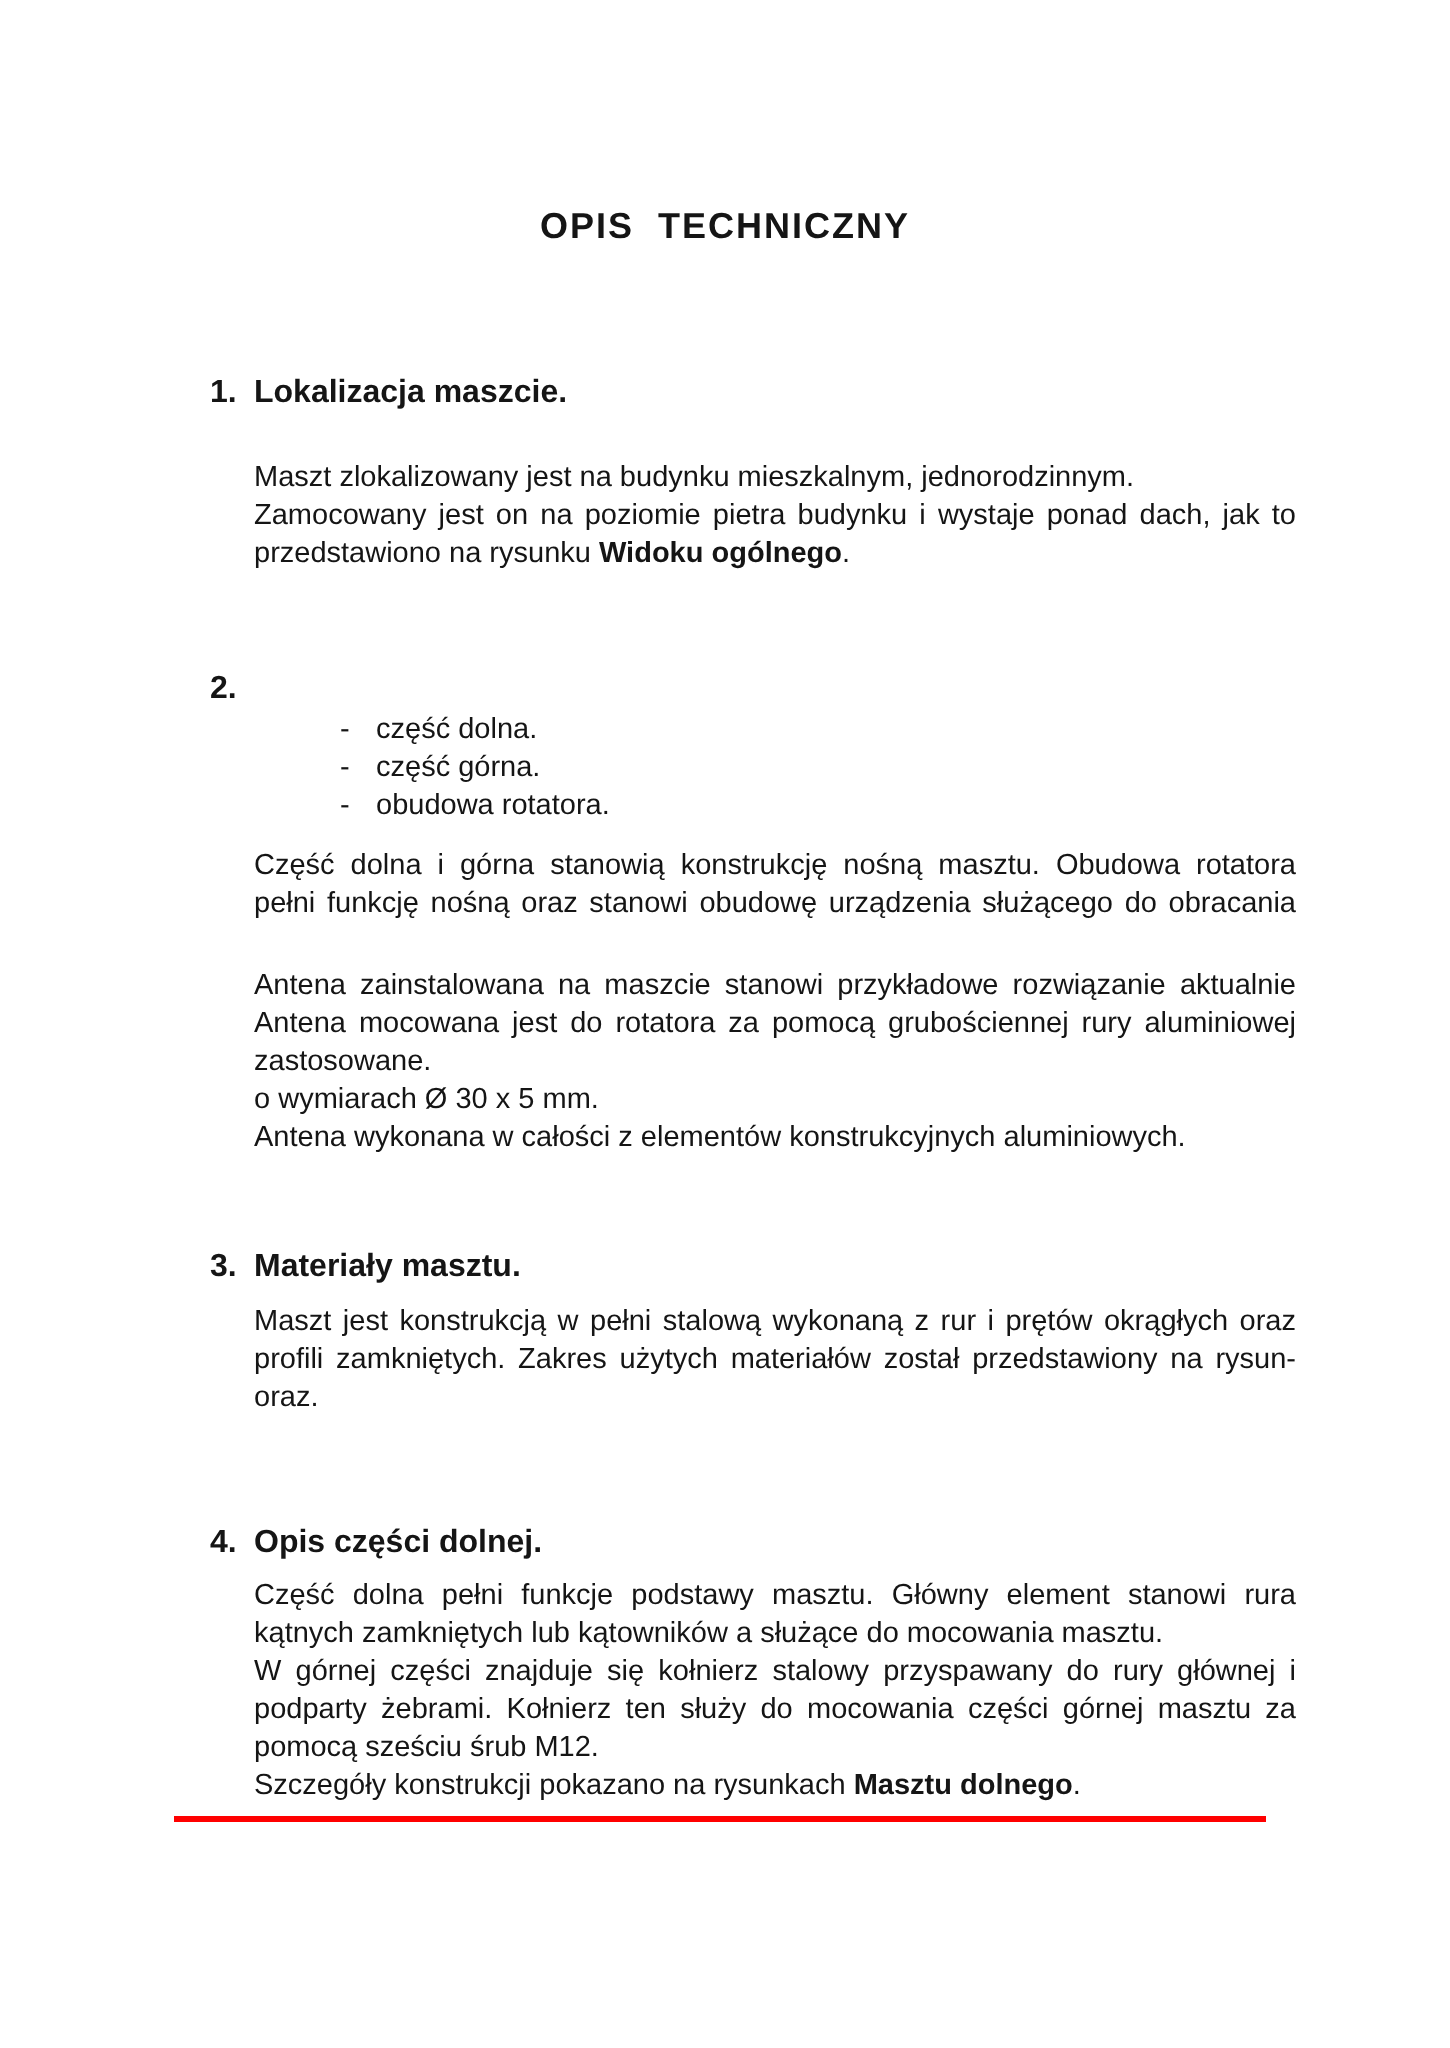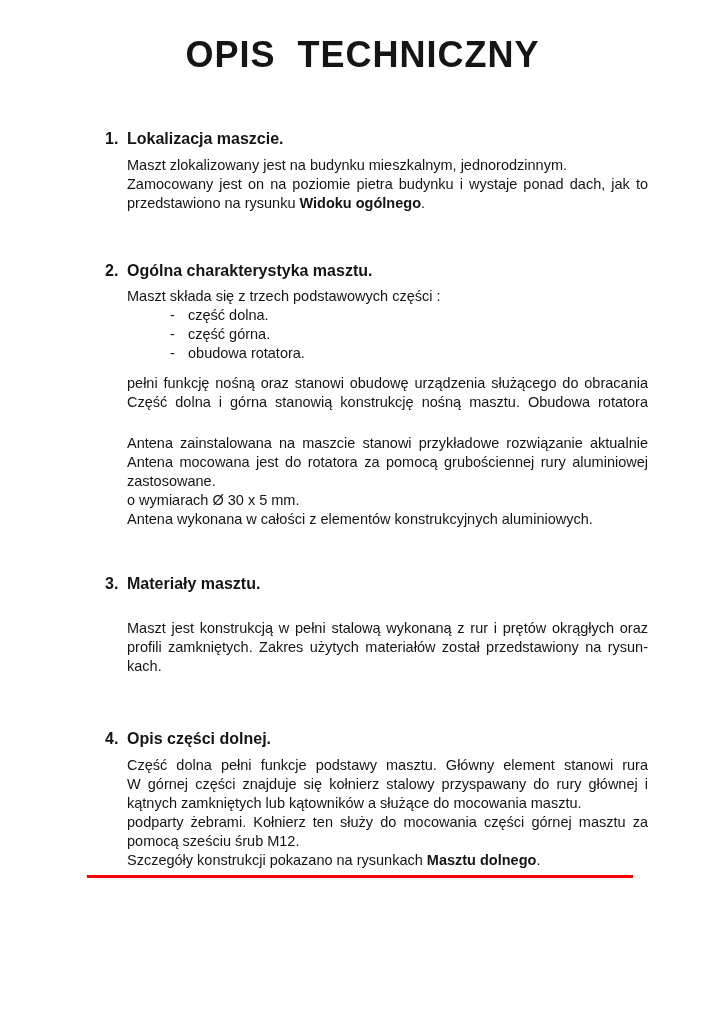--- a/index.html
+++ b/index.html
@@ -6,23 +6,23 @@
   .page {
     position: relative;
     width: 725px;
     height: 1024px;
     background: #ffffff;
     overflow: hidden;
     font-family: "Liberation Sans", sans-serif;
     color: #151515;
   }
   .doc-title {
-    margin: 39px 0 0 0;
+    margin: 97px 0 0 0;
     text-align: center;
-    font-size: 36px;
+    font-size: 18px;
     line-height: 32px;
     font-weight: bold;
     letter-spacing: 1px;
     white-space: pre;
   }
   .heading {
     display: flex;
     margin-left: 105px;
     font-weight: bold;
     font-size: 16px;
@@ -39,27 +39,27 @@
   .ln.j { text-align: justify; text-align-last: justify; text-justify: inter-word; }
   .bi { font-weight: bold; }
   .bullet {
     display: flex;
     margin-left: 127px;
     font-size: 14.5px;
     line-height: 19px;
   }
   .bullet .bm { margin-left: 43px; width: 18px; flex: 0 0 18px; }
   .h-s1 { margin-top: 57px; }
-  .p-s1 { margin-top: 6px; }
+  .p-s1 { margin-top: 22px; }
   .h-s2 { margin-top: 47px; }
   .intro { margin-top: 5px; }
   .para-a { margin-top: 11px; }
   .para-b { margin-top: 22px; }
   .h-s3 { margin-top: 44px; }
-  .p-s3 { margin-top: 24px; }
+  .p-s3 { margin-top: 7px; }
   .h-s4 { margin-top: 52px; }
   .p-s4 { margin-top: 6px; }
   .rule {
     margin: 5px 0 0 87px;
     width: 546px;
     height: 3px;
     background: #ff0000;
   }
 </style>
 </head>
@@ -74,67 +74,63 @@
     <span class="ht">Lokalizacja maszcie.</span>
   </div>
   <div class="para p-s1">
     <div class="ln">Maszt zlokalizowany jest na budynku mieszkalnym, jednorodzinnym.</div>
     <div class="ln j">Zamocowany jest on na poziomie pietra budynku i wystaje ponad dach, jak to</div>
     <div class="ln"><span>przedstawiono na rysunku </span><span class="bi">Widoku ogólnego</span><span>.</span></div>
   </div>
 
   <div class="heading h-s2">
     <span class="num">2.</span>
-    <span class="ht">Ogólna charakterystyka masztu.</span>
-  </div>
-  <div class="para intro">
-    <div class="ln">Maszt składa się z trzech podstawowych części :</div>
   </div>
   <div class="bullet">
     <span class="bm">-</span>
     <span class="bt">część dolna.</span>
   </div>
   <div class="bullet">
     <span class="bm">-</span>
     <span class="bt">część górna.</span>
   </div>
   <div class="bullet">
     <span class="bm">-</span>
     <span class="bt">obudowa rotatora.</span>
   </div>
   <div class="para para-a">
+    <div class="ln j">Część dolna i górna stanowią konstrukcję nośną masztu. Obudowa rotatora</div>
     <div class="ln j">pełni funkcję nośną oraz stanowi obudowę urządzenia służącego do obracania</div>
-    <div class="ln j">Część dolna i górna stanowią konstrukcję nośną masztu. Obudowa rotatora</div>
   </div>
   <div class="para para-b">
     <div class="ln j">Antena zainstalowana na maszcie stanowi przykładowe rozwiązanie aktualnie</div>
     <div class="ln j">Antena mocowana jest do rotatora za pomocą grubościennej rury aluminiowej</div>
     <div class="ln">zastosowane.</div>
     <div class="ln">o wymiarach Ø 30 x 5 mm.</div>
     <div class="ln">Antena wykonana w całości z elementów konstrukcyjnych aluminiowych.</div>
   </div>
 
   <div class="heading h-s3">
     <span class="num">3.</span>
     <span class="ht">Materiały masztu.</span>
   </div>
   <div class="para p-s3">
     <div class="ln j">Maszt jest konstrukcją w pełni stalową wykonaną z rur i prętów okrągłych oraz</div>
     <div class="ln j">profili zamkniętych. Zakres użytych materiałów został przedstawiony na rysun-</div>
-    <div class="ln">kach.</div>
+    <div class="ln">oraz.</div>
   </div>
 
   <div class="heading h-s4">
     <span class="num">4.</span>
     <span class="ht">Opis części dolnej.</span>
   </div>
   <div class="para p-s4">
     <div class="ln j">Część dolna pełni funkcje podstawy masztu. Główny element stanowi rura</div>
+    <div class="ln">kątnych zamkniętych lub kątowników a służące do mocowania masztu.</div>
     <div class="ln j">W górnej części znajduje się kołnierz stalowy przyspawany do rury głównej i</div>
-    <div class="ln">kątnych zamkniętych lub kątowników a służące do mocowania masztu.</div>
     <div class="ln j">podparty żebrami. Kołnierz ten służy do mocowania części górnej masztu za</div>
     <div class="ln">pomocą sześciu śrub M12.</div>
     <div class="ln"><span>Szczegóły konstrukcji pokazano na rysunkach </span><span class="bi">Masztu dolnego</span><span>.</span></div>
   </div>
 
   <div class="rule" style="background: rgb(255, 0, 0);"></div>
 
 </div>
 
 </body></html>

